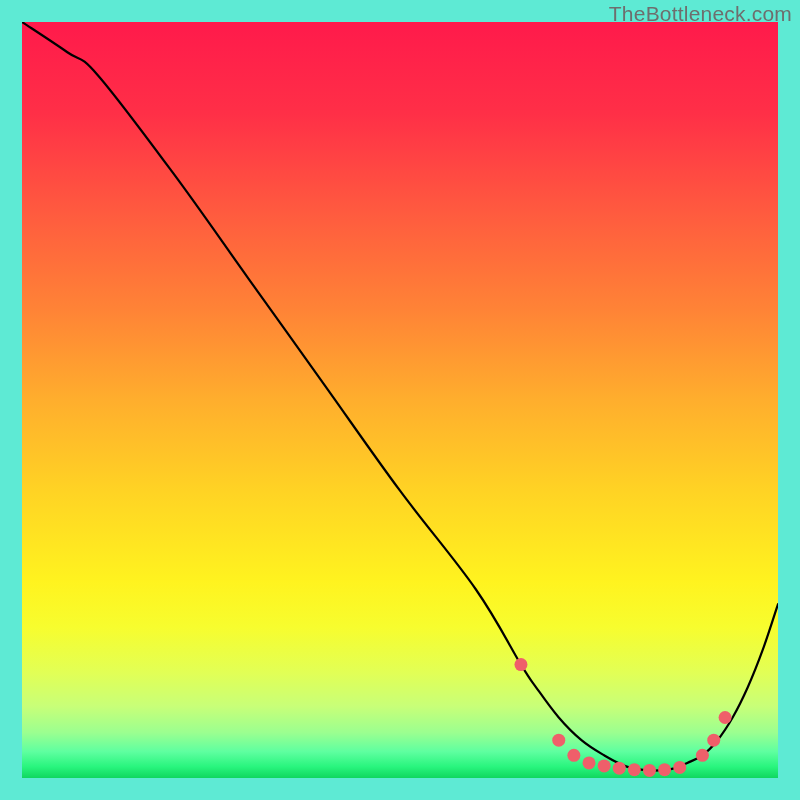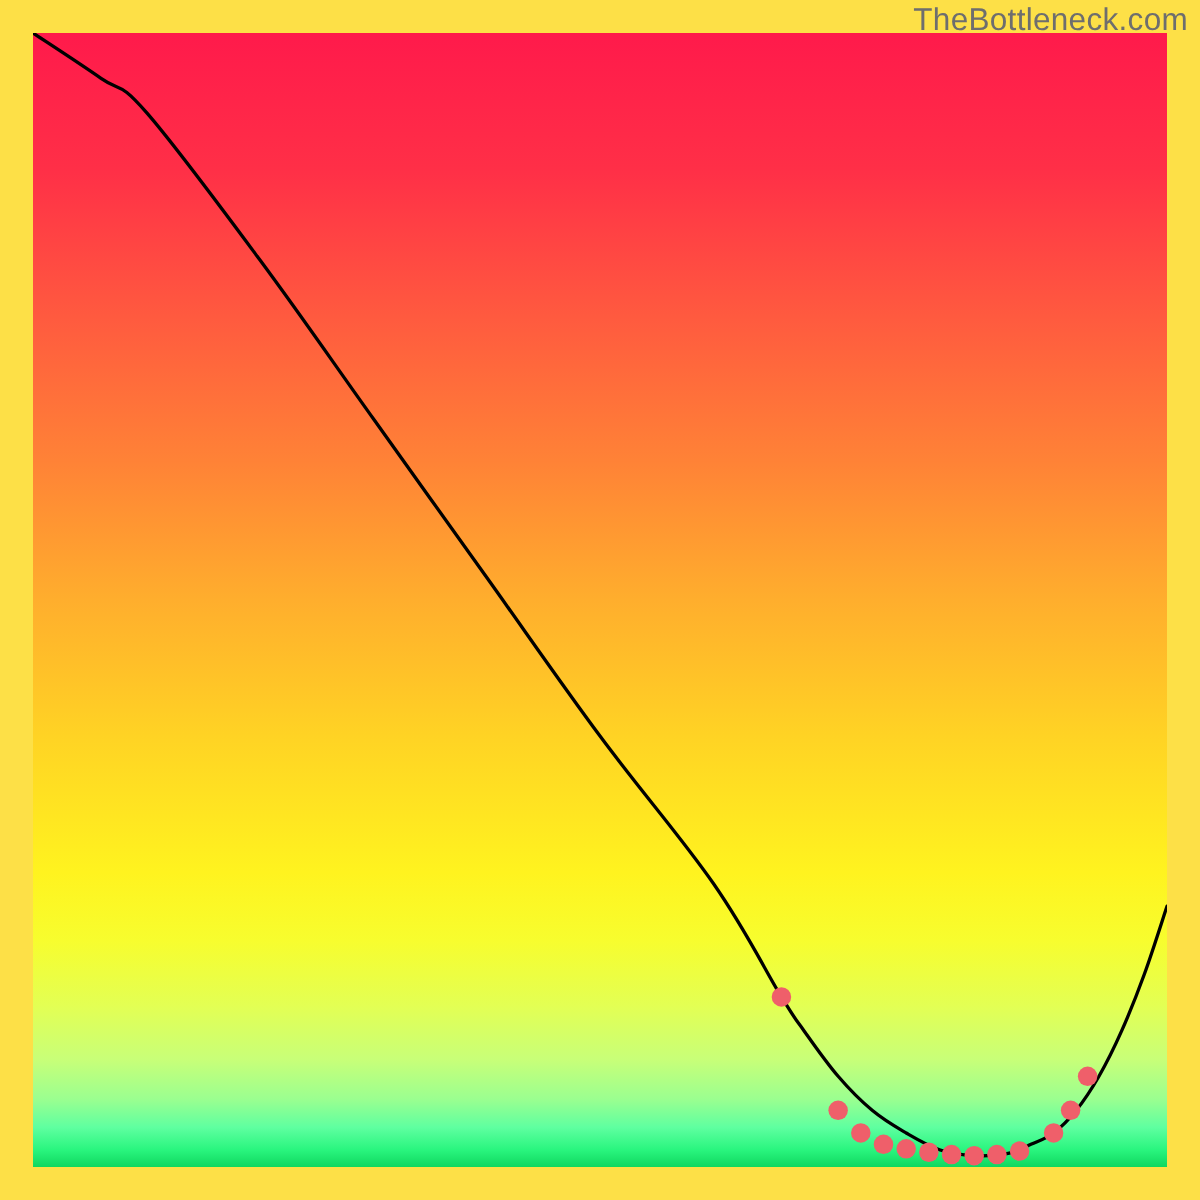--- a/index.html
+++ b/index.html
@@ -8,21 +8,21 @@
     width: 800px;
     height: 800px;
     background: #000;
     overflow: hidden;
     font-family: Arial, Helvetica, sans-serif;
   }
   .stage {
     position: relative;
     width: 800px;
     height: 800px;
-    background: #fde047;
+    background: #5eead4;
   }
   .plot {
     position: absolute;
     left: 22px;
     top: 22px;
     width: 756px;
     height: 756px;
   }
   .watermark {
     position: absolute;

